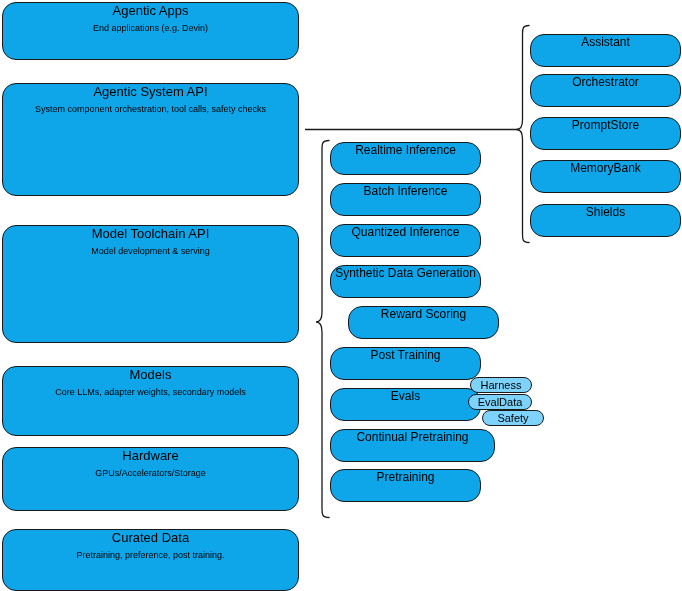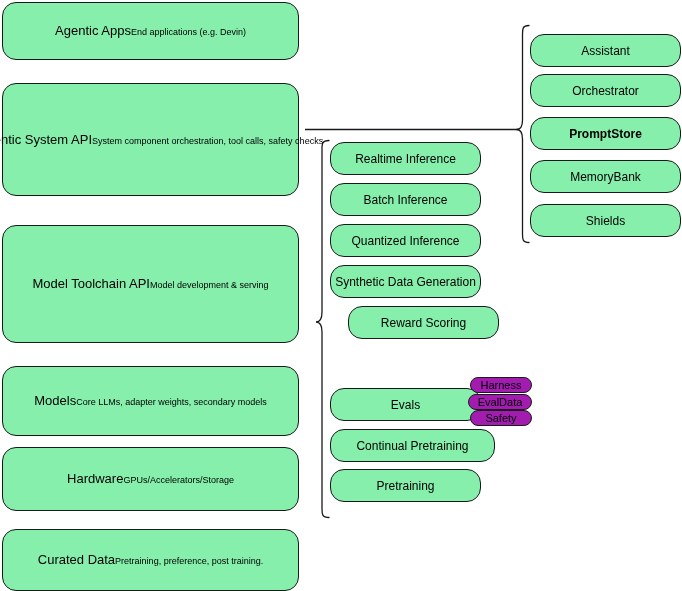--- a/index.html
+++ b/index.html
@@ -17,26 +17,26 @@
     width: 682px;
     height: 591px;
     background: #ffffff;
     overflow: hidden;
   }
 
   
   .box {
     position: absolute;
     box-sizing: border-box;
-    background: #86efac;
+    background: #0ea5e9;
     border: 1px solid #1a1a1a;
     border-radius: 12px;
     display: flex;
+    flex-direction: column;
     align-items: center;
-    justify-content: center;
     text-align: center;
   }
 
   
   .layer-box {
     border-radius: 14px;
   }
   .layer-title {
     font-size: 13px;
     line-height: 16px;
@@ -59,21 +59,21 @@
   .item-label {
     font-size: 12px;
     line-height: 14px;
     white-space: nowrap;
   }
 
   
   .badge {
     position: absolute;
     box-sizing: border-box;
-    background: #a21caf;
+    background: #7dd3fc;
     border: 1px solid #1a1a1a;
     border-radius: 20px;
     display: flex;
     align-items: center;
     justify-content: center;
     height: 16px;
     font-size: 11px;
     line-height: 13px;
     white-space: nowrap;
     z-index: 5;
@@ -156,47 +156,50 @@
   </div>
   <div class="box item-box" style="left:330px; top:224px; width:151px;">
     <div class="item-label">Quantized Inference</div>
   </div>
   <div class="box item-box" style="left:330px; top:265px; width:151px;">
     <div class="item-label">Synthetic Data Generation</div>
   </div>
   <div class="box item-box" style="left:348px; top:306px; width:151px;">
     <div class="item-label">Reward Scoring</div>
   </div>
+  <div class="box item-box" style="left:330px; top:347px; width:151px;">
+    <div class="item-label">Post Training</div>
+  </div>
   <div class="box item-box" style="left:330px; top:388px; width:151px;">
     <div class="item-label">Evals</div>
   </div>
   <div class="box item-box" style="left:330px; top:429px; width:165px;">
     <div class="item-label">Continual Pretraining</div>
   </div>
   <div class="box item-box" style="left:330px; top:469px; width:151px;">
     <div class="item-label">Pretraining</div>
   </div>
 
   <div class="badge" style="left:470px; top:377px; width:62px;">
     <span>Harness</span>
   </div>
   <div class="badge" style="left:468px; top:394px; width:64px;">
     <span>EvalData</span>
   </div>
-  <div class="badge" style="left:470px; top:410px; width:62px;text-align:right;">
+  <div class="badge" style="left:482px; top:410px; width:62px;text-align:right;">
     <span>Safety</span>
   </div>
 
   <div class="box item-box" style="left:530px; top:34px; width:151px;">
     <div class="item-label">Assistant</div>
   </div>
   <div class="box item-box" style="left:530px; top:74px; width:151px;">
     <div class="item-label">Orchestrator</div>
   </div>
-  <div class="box item-box" style="left:530px; top:117px; width:151px;font-weight:bold;">
+  <div class="box item-box" style="left:530px; top:117px; width:151px;">
     <div class="item-label">PromptStore</div>
   </div>
   <div class="box item-box" style="left:530px; top:160px; width:151px;">
     <div class="item-label">MemoryBank</div>
   </div>
   <div class="box item-box" style="left:530px; top:204px; width:151px;">
     <div class="item-label">Shields</div>
   </div>
 
 </div>

